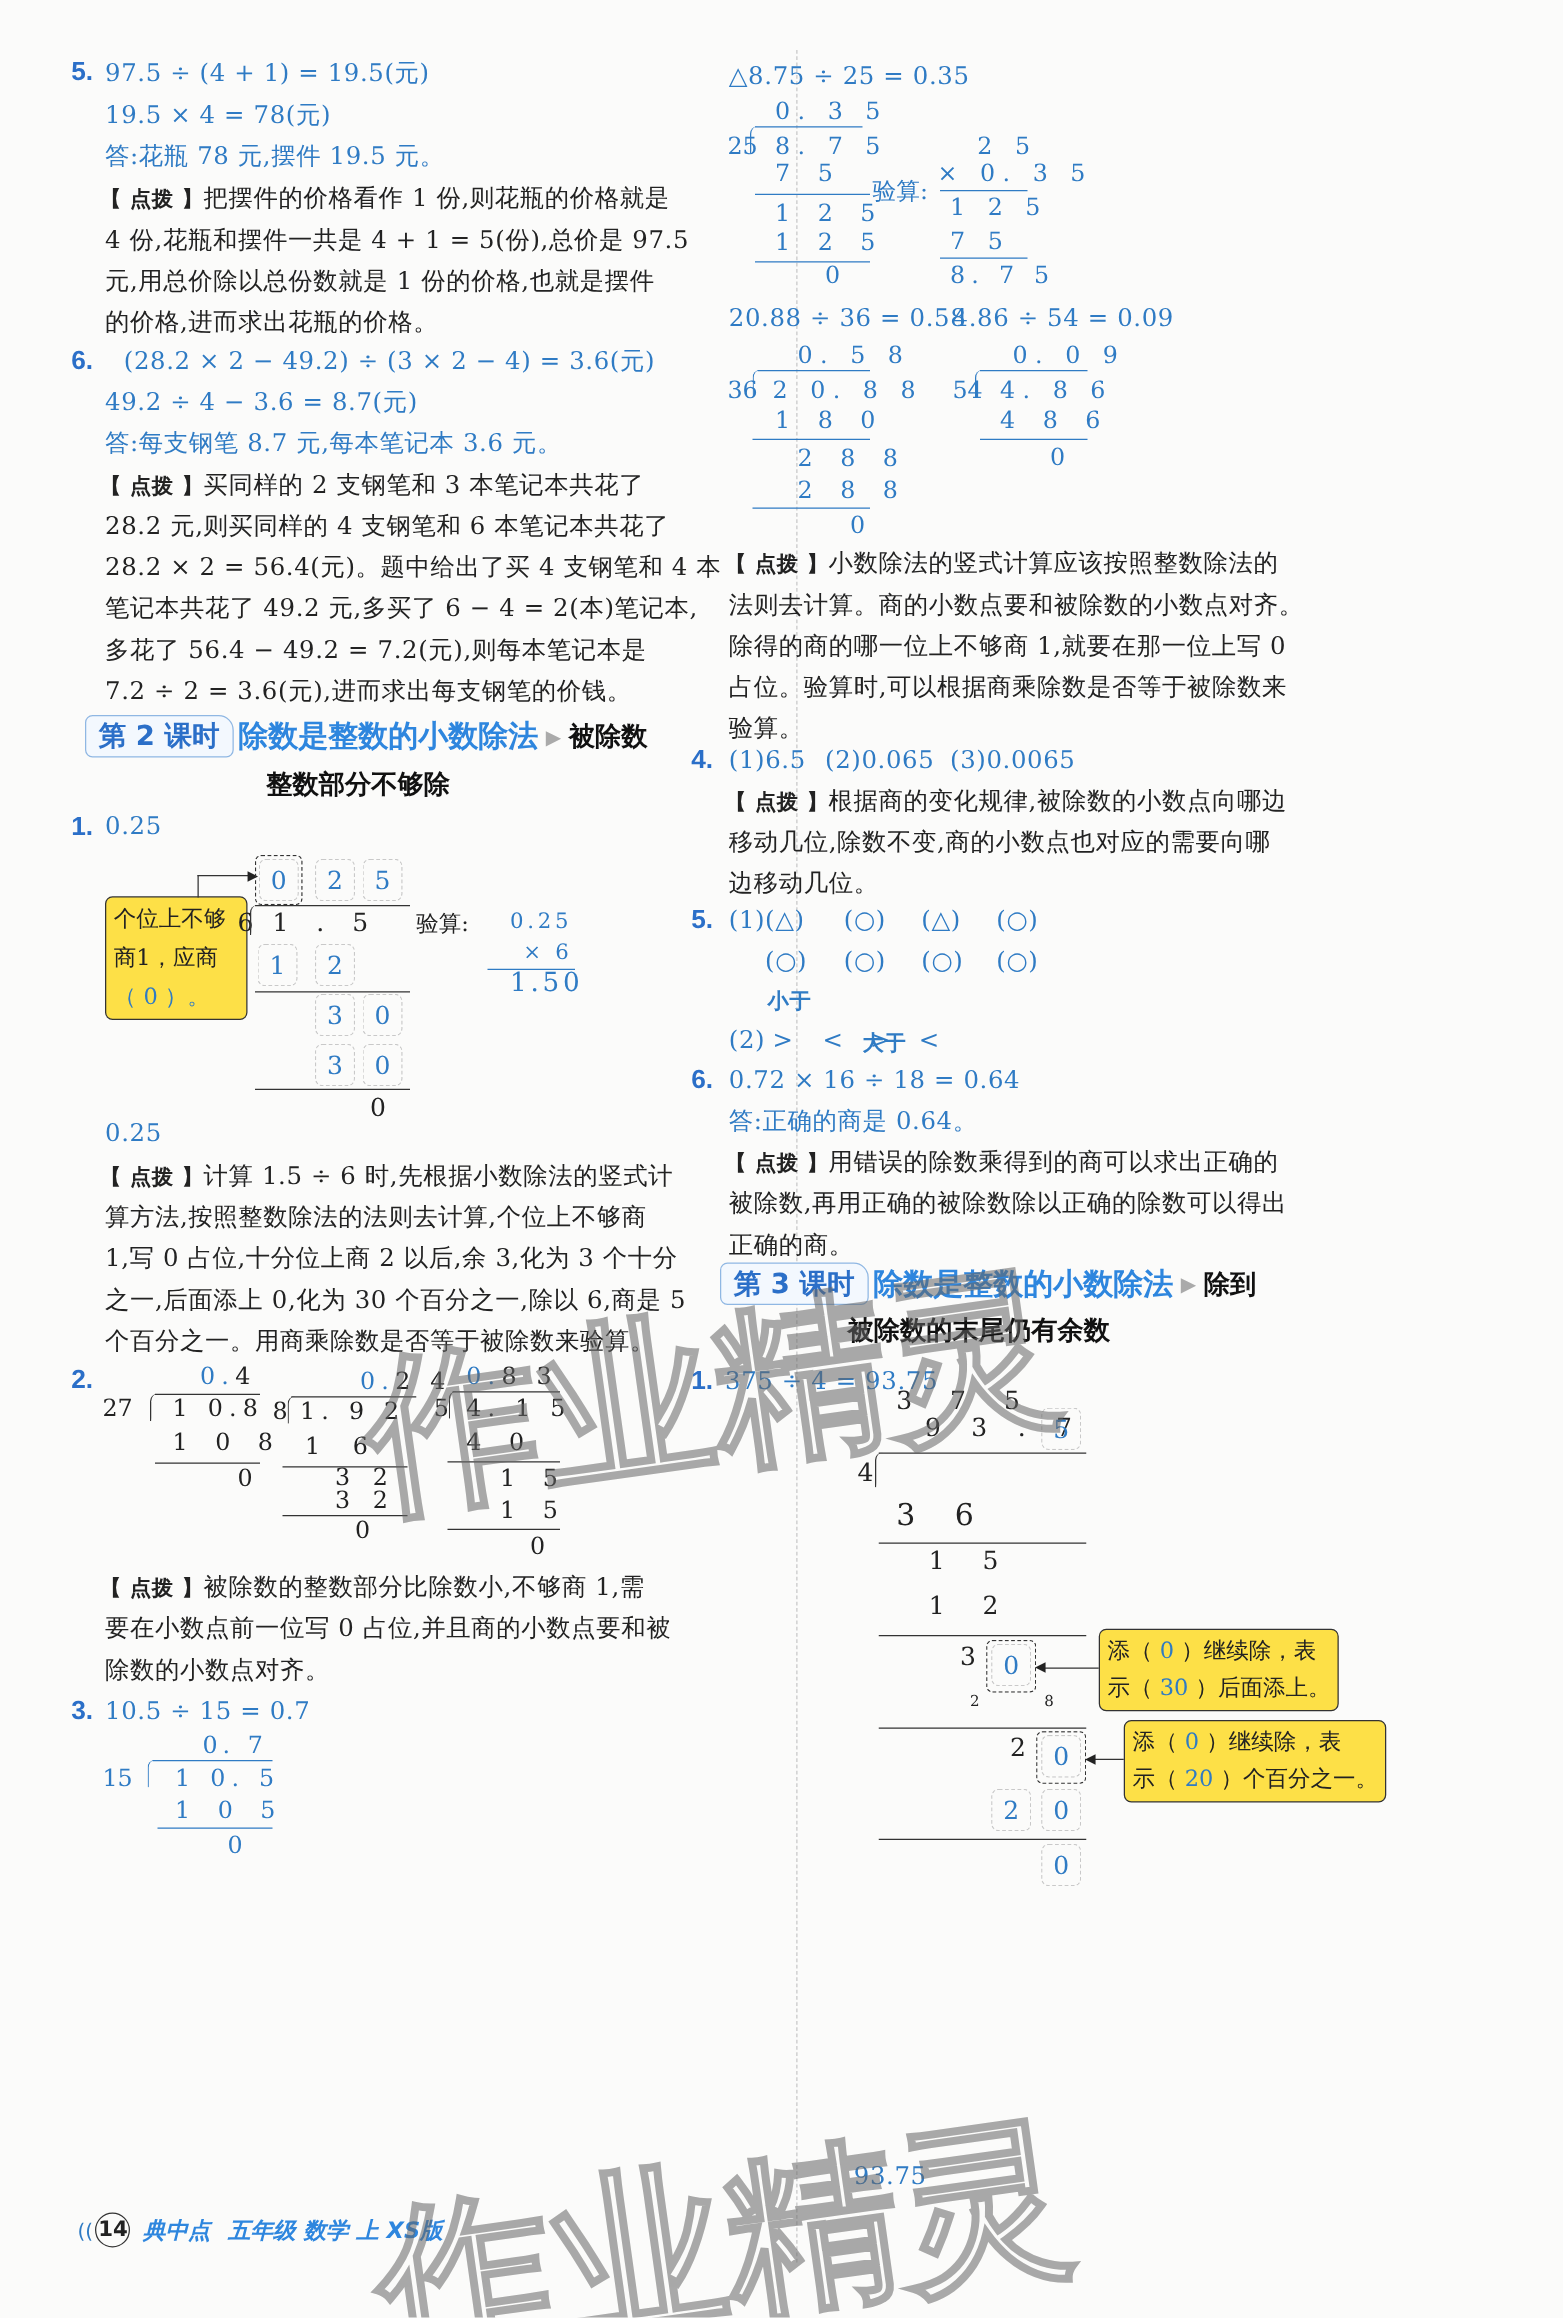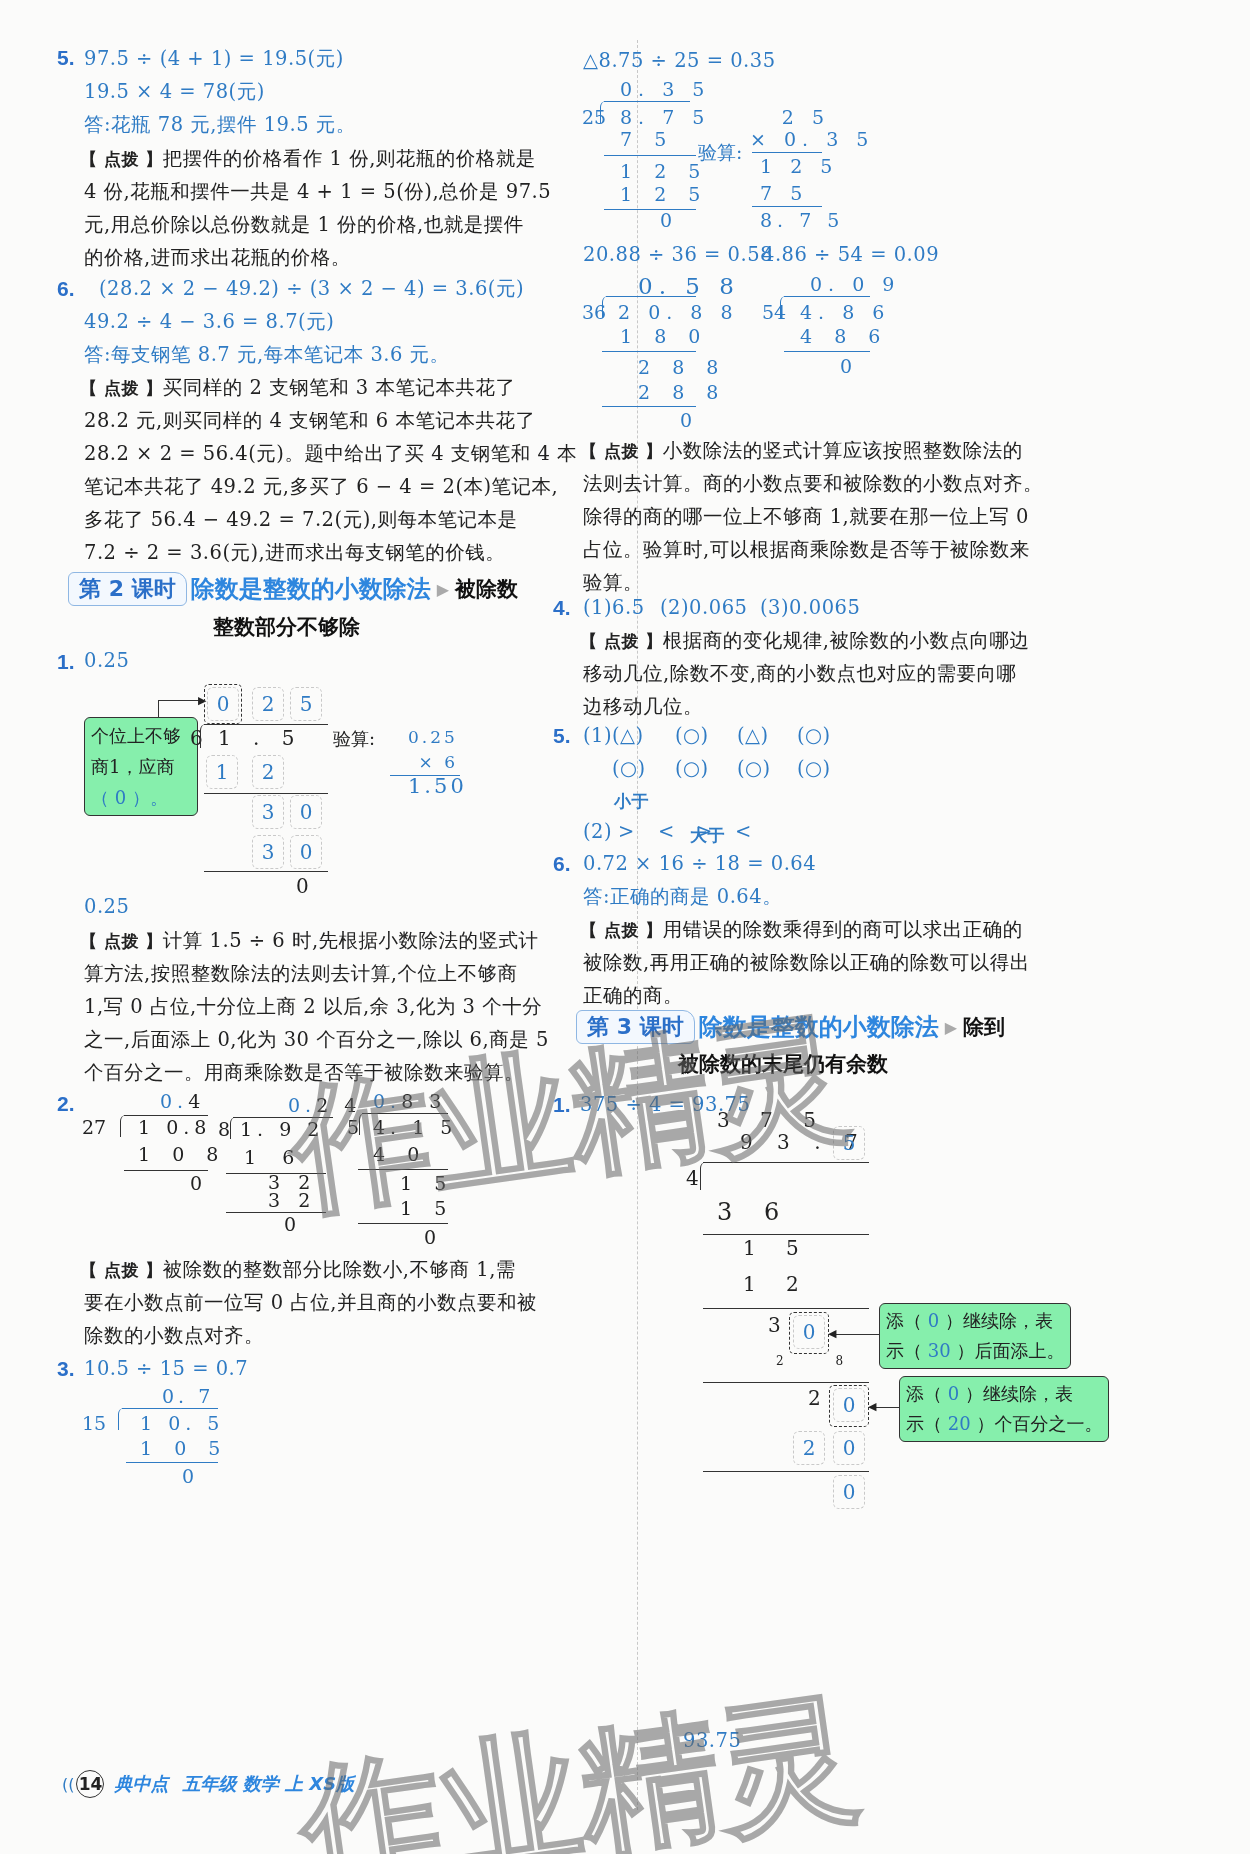--- a/index.html
+++ b/index.html
@@ -17,21 +17,21 @@
   .lesson .arrow{color:#aaa;font-size:16px;margin:0 6px;}
   .lesson .sub{color:#111;font-weight:bold;font-size:21px;}
   .subtitle{position:absolute;font-family:"DejaVu Sans",sans-serif;font-weight:bold;font-size:21px;color:#111;}
   .digit{position:absolute;font-size:20px;letter-spacing:8px;white-space:nowrap;}
   .hr{position:absolute;height:0;border-top:1.5px solid #333;}
   .hrb{position:absolute;height:0;border-top:1.5px solid #2f7bc4;}
   .bracket{position:absolute;width:10px;border-left:1.5px solid #333;border-top:1.5px solid #333;border-radius:6px 0 0 0;}
   .bracketb{position:absolute;width:10px;border-left:1.5px solid #2f7bc4;border-top:1.5px solid #2f7bc4;border-radius:6px 0 0 0;}
   .box{position:absolute;width:30px;height:32px;border:1.5px dashed #c9c9c9;border-radius:6px;text-align:center;line-height:32px;color:#2f7bc4;font-size:20px;}
   .dashbox{position:absolute;border:1.5px dashed #333;border-radius:5px;}
-  .callout{position:absolute;border:1.5px solid #333;border-radius:6px;background:#86efac;font-size:18px;line-height:30px;padding:2px 6px;white-space:nowrap;}
+  .callout{position:absolute;border:1.5px solid #333;border-radius:6px;background:#fde047;font-size:18px;line-height:30px;padding:2px 6px;white-space:nowrap;}
   .arrowline{position:absolute;border-top:1.5px solid #333;height:0;}
   .footer{position:absolute;left:62px;top:1770px;display:flex;align-items:center;font-family:"DejaVu Sans",sans-serif;}
   .pagecircle{width:26px;height:26px;border:1.5px solid #333;border-radius:50%;text-align:center;line-height:26px;font-size:17px;font-weight:bold;}
   .brand{color:#2e86de;font-weight:bold;font-style:italic;font-size:18px;margin-left:10px;}
   .wm{position:absolute;font-family:"DejaVu Sans",sans-serif;font-weight:bold;font-size:150px;color:transparent;-webkit-text-stroke:2px #666;opacity:0.55;transform:rotate(-8deg);white-space:nowrap;pointer-events:none;}
 </style>
 </head>
 <body>
 
 <div class="divider"></div>
@@ -182,21 +182,21 @@
 <div class="digit blue" style="left:750px;top:128px;font-size:19px;letter-spacing:6px;width:80px;text-align:right;">× 0. 3 5</div>
 <div class="hrb" style="left:752px;top:152px;width:70px;"></div>
 <div class="digit blue" style="left:760px;top:155px;font-size:19px;letter-spacing:6px;width:70px;text-align:right;">1 2 5</div>
 <div class="digit blue" style="left:760px;top:182px;font-size:19px;letter-spacing:6px;width:48px;text-align:right;">7 5</div>
 <div class="hrb" style="left:752px;top:206px;width:70px;"></div>
 <div class="digit blue" style="left:760px;top:209px;font-size:19px;letter-spacing:5px;width:70px;text-align:right;">8. 7 5</div>
 
 <div class="abs line blue" style="left:583px;top:236px;">20.88 ÷ 36 = 0.58</div>
 <div class="abs line blue" style="left:762px;top:236px;">4.86 ÷ 54 = 0.09</div>
 
-<div class="abs blue" style="left:638px;top:273px;font-size:23px;letter-spacing:6px;">0. 5 8</div>
+<div class="abs blue" style="left:638px;top:273px;font-size:19px;letter-spacing:6px;">0. 5 8</div>
 <div class="hrb" style="left:606px;top:296px;width:90px;"></div>
 <div class="abs blue" style="left:582px;top:301px;font-size:19px;">36</div>
 <div class="bracketb" style="left:602px;top:296px;height:22px;border-top:none;"></div>
 <div class="digit blue" style="left:618px;top:301px;font-size:19px;letter-spacing:6px;">2 0. 8 8</div>
 <div class="digit blue" style="left:620px;top:325px;font-size:19px;letter-spacing:8px;">1 8 0</div>
 <div class="hrb" style="left:602px;top:351px;width:94px;"></div>
 <div class="digit blue" style="left:638px;top:356px;font-size:19px;letter-spacing:8px;">2 8 8</div>
 <div class="digit blue" style="left:638px;top:381px;font-size:19px;letter-spacing:8px;">2 8 8</div>
 <div class="hrb" style="left:602px;top:406px;width:94px;"></div>
 <div class="abs blue" style="left:680px;top:409px;font-size:19px;">0</div>

